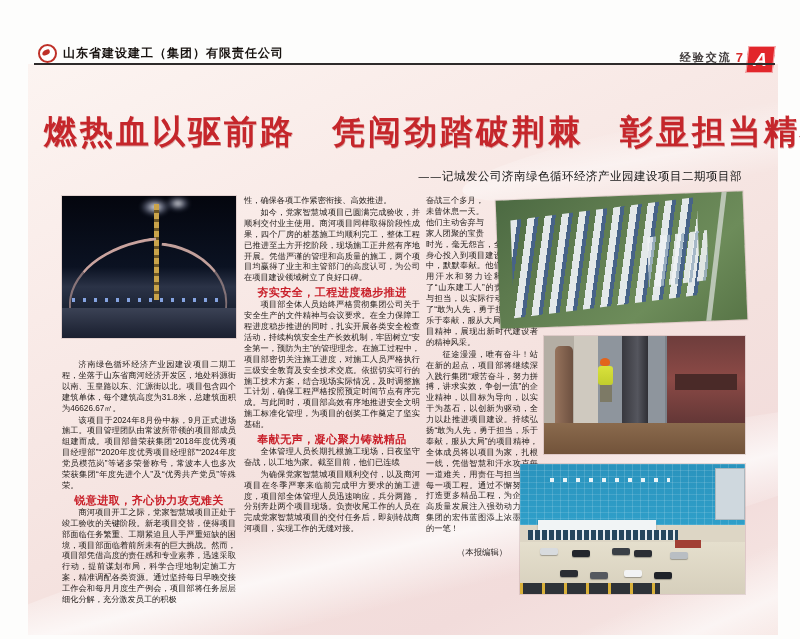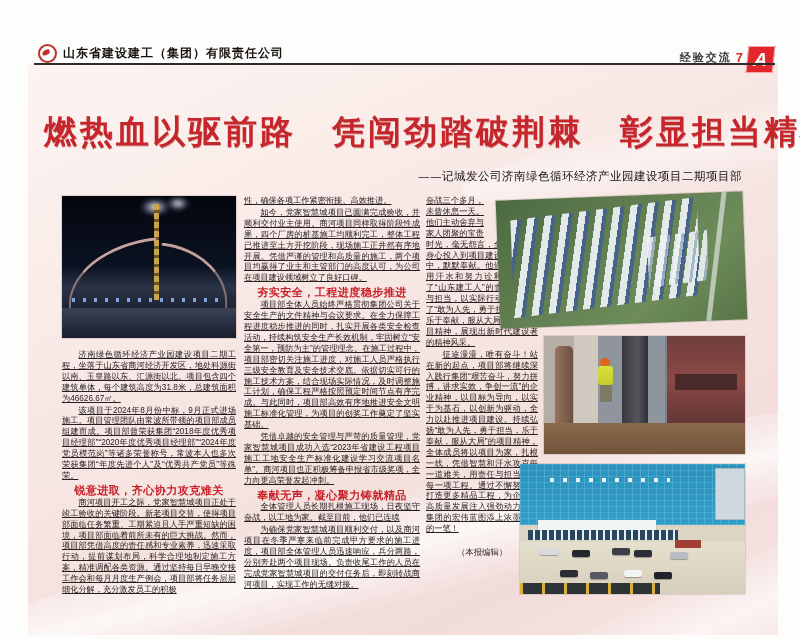--- a/index.html
+++ b/index.html
@@ -51,25 +51,25 @@
   .byline{
     position:absolute;top:169px;right:58px;
     font-family:"DejaVu Serif","Liberation Serif",serif;
     font-weight:400;font-size:11.5px;color:#141414;letter-spacing:.5px;
   }
 
   
   .bodywrap{position:absolute;left:62px;top:196px;width:714px;height:432px;
     font-size:8.2px;line-height:10.9px;color:#26211f;text-align:justify;text-justify:inter-character;}
   .col{position:absolute;top:0;}
-  .col p{margin:0 0 1px 0;text-indent:2em;text-decoration:underline;}
+  .col p{margin:0 0 1px 0;text-indent:2em;}
   .col p.cont{text-indent:0;}
   .subhead{margin:3px 0 2px 0;color:#c9202a;font-weight:bold;font-size:11px;text-align:center;letter-spacing:.5px;}
   .col1{left:0;width:174px;}
-  .col1-text{position:absolute;left:0;top:154px;width:174px;}
+  .col1-text{position:absolute;left:0;top:164px;width:174px;}
   .col2{left:182px;width:176px;}
   .col3{left:364px;width:112px;z-index:1;}
   .shim{float:right;clear:right;}
   .shim.a{width:54px;height:40px;}
   .shim.b{width:36px;height:40px;}
   .shim.c{width:18px;height:40px;}
   .credit{display:block;text-align:center;margin-top:12px;font-size:8.4px;color:#2a2524;}
 
   
   .photo{position:absolute;overflow:hidden;box-shadow:0 0 0 1px rgba(120,90,90,.18);z-index:2;}
@@ -178,21 +178,20 @@
       <div class="subhead">锐意进取，齐心协力攻克难关</div>
       <p>商河项目开工之际，党家智慧城项目正处于竣工验收的关键阶段。新老项目交替，使得项目部面临任务繁重、工期紧迫且人手严重短缺的困境，项目部面临着前所未有的巨大挑战。然而，项目部凭借高度的责任感和专业素养，迅速采取行动，提前谋划布局，科学合理地制定施工方案，精准调配各类资源。通过坚持每日早晚交接工作会和每月月度生产例会，项目部将任务层层细化分解，充分激发员工的积极</p>
     </div>
   </div>
 
   <div class="col col2">
     <p class="cont">性，确保各项工作紧密衔接、高效推进。</p>
     <p>如今，党家智慧城项目已圆满完成验收，并顺利交付业主使用。商河项目同样取得阶段性成果，四个厂房的桩基施工均顺利完工，整体工程已推进至土方开挖阶段，现场施工正井然有序地开展。凭借严谨的管理和高质量的施工，两个项目均赢得了业主和主管部门的高度认可，为公司在项目建设领域树立了良好口碑。</p>
     <div class="subhead">夯实安全，工程进度稳步推进</div>
     <p>项目部全体人员始终严格贯彻集团公司关于安全生产的文件精神与会议要求。在全力保障工程进度稳步推进的同时，扎实开展各类安全检查活动，持续构筑安全生产长效机制，牢固树立“安全第一，预防为主”的管理理念。在施工过程中，项目部密切关注施工进度，对施工人员严格执行三级安全教育及安全技术交底。依据切实可行的施工技术方案，结合现场实际情况，及时调整施工计划，确保工程严格按照预定时间节点有序完成。与此同时，项目部高效有序地推进安全文明施工标准化管理，为项目的创奖工作奠定了坚实基础。</p>
-    <p>凭借卓越的安全管理与严苛的质量管理，党家智慧城项目成功入选“2023年省建设工程项目施工工地安全生产标准化建设学习交流项目名单”。商河项目也正积极筹备申报省市级奖项，全力向更高荣誉发起冲刺。</p>
     <div class="subhead">奉献无声，凝心聚力铸就精品</div>
     <p>全体管理人员长期扎根施工现场，日夜坚守奋战，以工地为家。截至目前，他们已连续</p>
     <p>为确保党家智慧城项目顺利交付，以及商河项目在冬季严寒来临前完成甲方要求的施工进度，项目部全体管理人员迅速响应，兵分两路，分别奔赴两个项目现场。负责收尾工作的人员在完成党家智慧城项目的交付任务后，即刻转战商河项目，实现工作的无缝对接。</p>
   </div>
 
   <div class="col col3">
     <span class="shim a"></span>
     <span class="shim b"></span>
     <span class="shim c"></span>
     <p class="cont">奋战三个多月，未曾休息一天。他们主动舍弃与家人团聚的宝贵时光，毫无怨言，全身心投入到项目建设中，默默奉献。他们用汗水和努力诠释了“山东建工人”的责任感与担当，以实际行动践行了“敢为人先，勇于担当，乐于奉献，服从大局”的项目精神，展现出新时代建设者的精神风采。</p>

